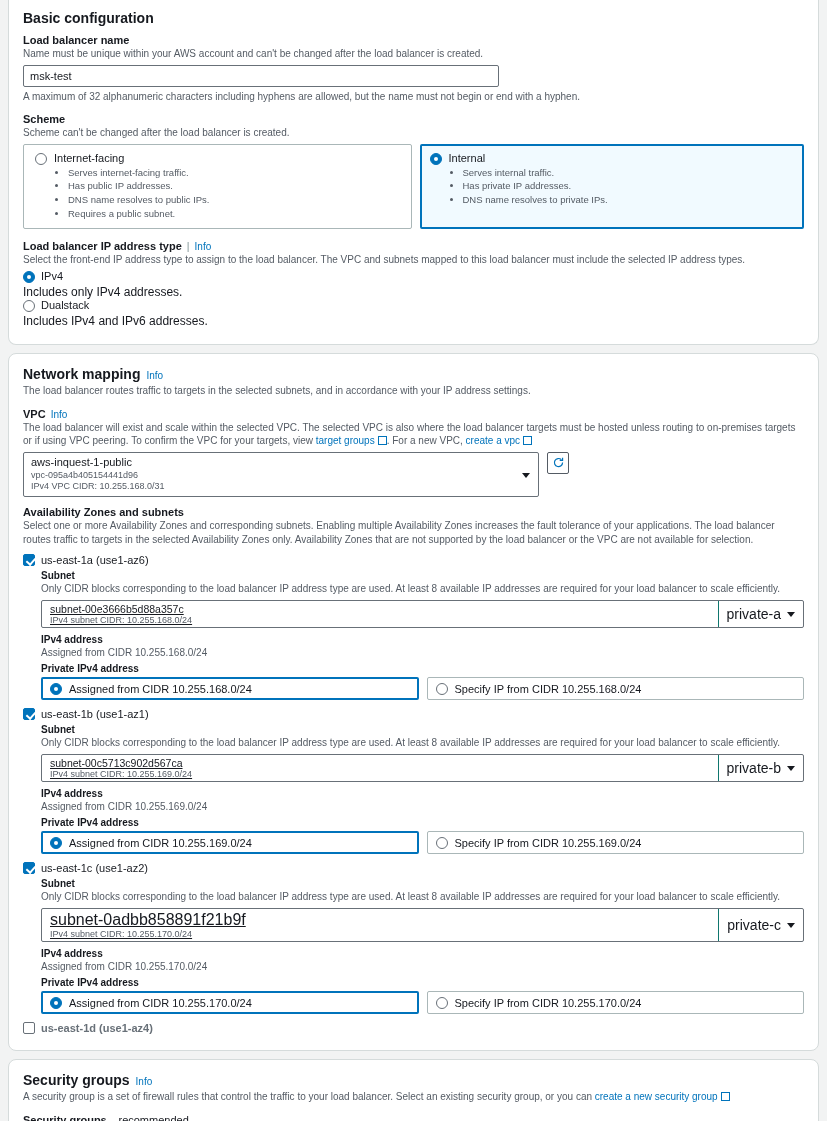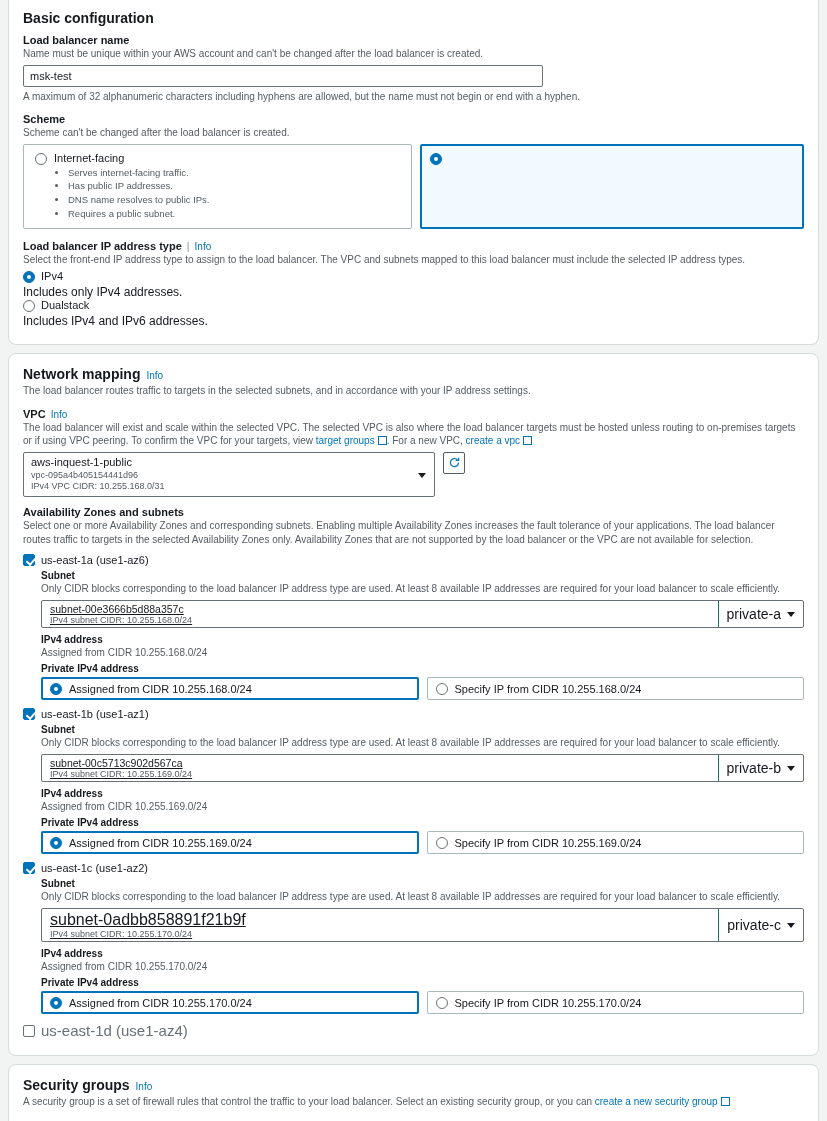--- a/index.html
+++ b/index.html
@@ -227,21 +227,21 @@
 <body>
 
 <div class="page">
 
   <div class="card first">
     <div class="section-title">Basic configuration</div>
 
     <div style="margin-top:8px;">
       <div class="field-label">Load balancer name</div>
       <div class="field-desc">Name must be unique within your AWS account and can't be changed after the load balancer is created.</div>
-      <div style="width:520px;">
+      <div style="width:476px;">
         <input class="text-input" value="msk-test" style="">
       </div>
       <div class="hint">A maximum of 32 alphanumeric characters including hyphens are allowed, but the name must not begin or end with a hyphen.</div>
     </div>
 
     <div style="margin-top:10px;">
       <div class="field-label">Scheme</div>
       <div class="field-desc">Scheme can't be changed after the load balancer is created.</div>
       <div class="radio-card-row">
         <div class="radio-card">
@@ -251,20 +251,28 @@
             <ul>
               <li>Serves internet-facing traffic.</li>
               <li>Has public IP addresses.</li>
               <li>DNS name resolves to public IPs.</li>
               <li>Requires a public subnet.</li>
             </ul>
           </div>
         </div>
         <div class="radio-card selected">
           <div class="radio checked"></div>
+          <div>
+            <div class="rc-title">Internal</div>
+            <ul>
+              <li>Serves internal traffic.</li>
+              <li>Has private IP addresses.</li>
+              <li>DNS name resolves to private IPs.</li>
+            </ul>
+          </div>
         </div>
       </div>
     </div>
 
     <div style="margin-top:11px;">
       <div class="field-label">
         <span>Load balancer IP address type</span>
         <span class="info-sep">|</span>
         <a class="info-link">Info</a>
       </div>
@@ -292,21 +300,21 @@
     <div class="field-label">
       <span>VPC</span>
       <a class="info-link">Info</a>
     </div>
     <div class="field-desc">
       <span>The load balancer will exist and scale within the selected VPC. The selected VPC is also where the load balancer targets must be hosted unless routing to on-premises targets or if using VPC peering. To confirm the VPC for your targets, view</span>
       <a class="link ext">target groups</a><span>. For a new VPC,</span>
       <a class="link ext">create a vpc</a>
     </div>
     <div style="display:flex; gap:8px; align-items:flex-start;">
-      <div class="select" style="width:412px;">
+      <div class="select" style="width:516px;">
         <div class="val">aws-inquest-1-public</div>
         <div class="sub">vpc-095a4b405154441d96</div>
         <div class="sub">IPv4 VPC CIDR: 10.255.168.0/31</div>
         <div class="caret"></div>
       </div>
       <div class="refresh-btn">
         <svg width="13" height="13" viewBox="0 0 16 16">
           <path d="M13 8a5 5 0 1 1-1.5-3.5" fill="none" stroke="#0073bb" stroke-width="1.5"></path>
           <path d="M13 2v3.5h-3.5" fill="none" stroke="#0073bb" stroke-width="1.5"></path>
         </svg>
@@ -409,21 +417,21 @@
           <div class="ip-opt">
             <div class="radio"></div>
             <span>Specify IP from CIDR 10.255.170.0/24</span>
           </div>
         </div>
       </div>
     </div>
 
     <div class="az-last">
       <div class="checkbox"></div>
-      <div style="font-size:15px; font-weight:normal; color:#687078;text-align:right;">us-east-1d (use1-az4)</div>
+      <div style="font-size:11px; font-weight:bold; color:#687078;text-align:right;">us-east-1d (use1-az4)</div>
     </div>
   </div>
 
   <div class="card">
     <div class="section-title">
       <span>Security groups</span>
       <a class="info-link">Info</a>
     </div>
     <div class="section-desc">
       <span>A security group is a set of firewall rules that control the traffic to your load balancer. Select an existing security group, or you can</span>

